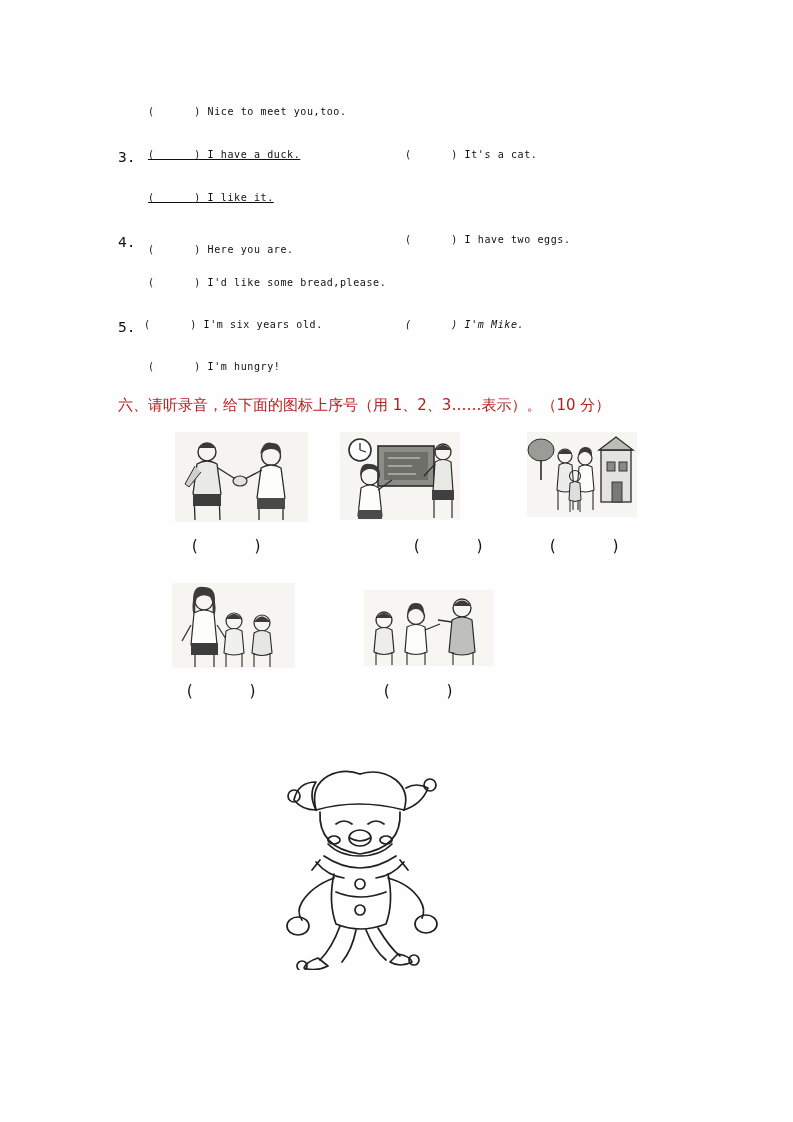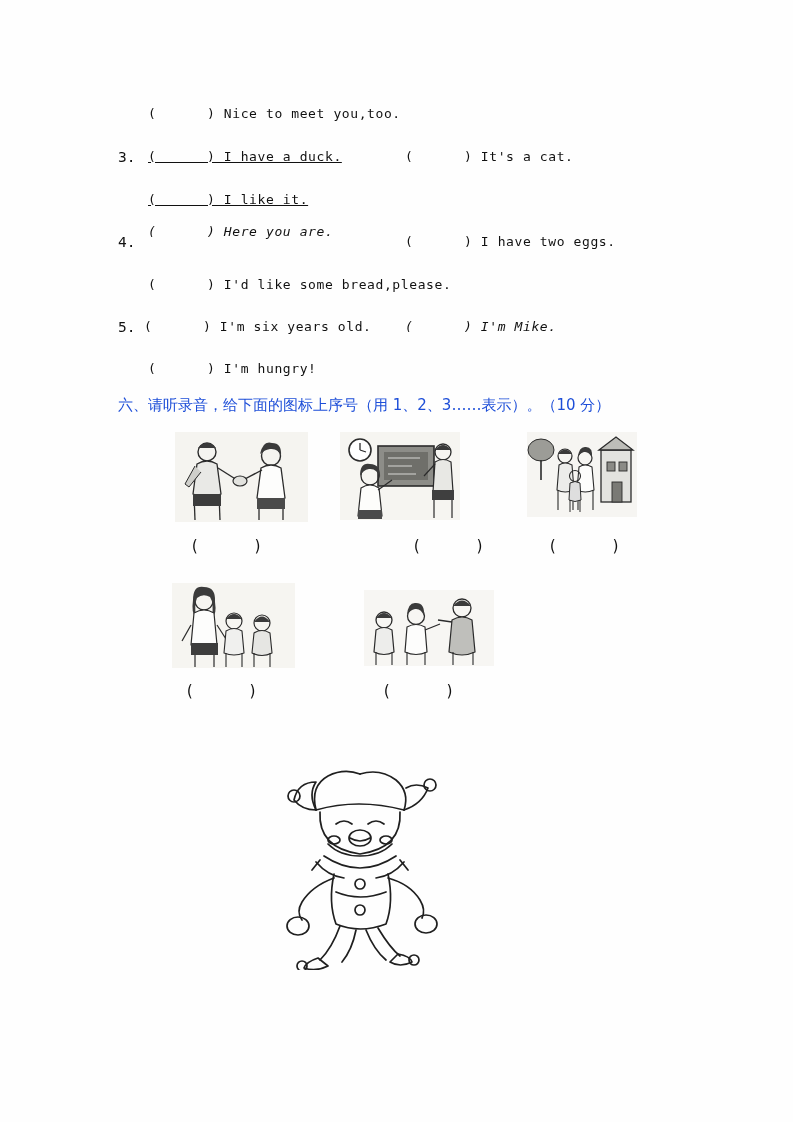--- a/index.html
+++ b/index.html
@@ -20,38 +20,38 @@
     left: 0; top: 0;
     width: 793px;
     height: 1122px;
     background: #fefefe;
   }
 
   
   .qline {
     position: absolute;
     font-family: "DejaVu Sans Mono", monospace;
-    font-size: 13px;
+    font-size: 10px;
     letter-spacing: 0.6px;
     white-space: pre;
     color: #111;
   }
   .num {
     position: absolute;
     font-family: "DejaVu Sans Mono", monospace;
     font-size: 14.5px;
     color: #111;
   }
 
   
   .section-head {
     position: absolute;
     font-family: "DejaVu Sans", sans-serif;
     font-size: 15px;
-    color: #1d4ed8;
+    color: #b91c1c;
     white-space: pre;
   }
 
   
   .brk {
     position: absolute;
     font-family: "DejaVu Sans Mono", monospace;
     font-size: 15px;
     color: #111;
     white-space: pre;
@@ -75,21 +75,21 @@
 <div class="page">
 
   <div>
     <span class="num" style="left:118px; top:149px;">3.</span>
     <span class="num" style="left:118px; top:234px;">4.</span>
     <span class="num" style="left:118px; top:319px;">5.</span>
 
     <span class="qline" style="left:148px; top:106px;">(      ) Nice to meet you,too.</span>
     <span class="qline" style="left:148px; top:149px;text-decoration:underline;">(      ) I have a duck.</span>
     <span class="qline" style="left:148px; top:192px;text-decoration:underline;">(      ) I like it.</span>
-    <span class="qline" style="left:148px; top:224px;font-style:italic;">(      ) Here you are.</span>
+    <span class="qline" style="left:148px; top:244px;">(      ) Here you are.</span>
     <span class="qline" style="left:148px; top:277px;">(      ) I'd like some bread,please.</span>
     <span class="qline" style="left:144px; top:319px;">(      ) I'm six years old.</span>
     <span class="qline" style="left:148px; top:361px;">(      ) I'm hungry!</span>
 
     <span class="qline" style="left:405px; top:149px;">(      ) It's a cat.</span>
     <span class="qline" style="left:405px; top:234px;">(      ) I have two eggs.</span>
     <span class="qline" style="left:405px; top:319px;font-style:italic;">(      ) I'm Mike.</span>
   </div>
 
   <div class="section-head" style="left:118px; top:396px;">六、请听录音，给下面的图标上序号（用 1、2、3……表示）。（10 分）</div>

